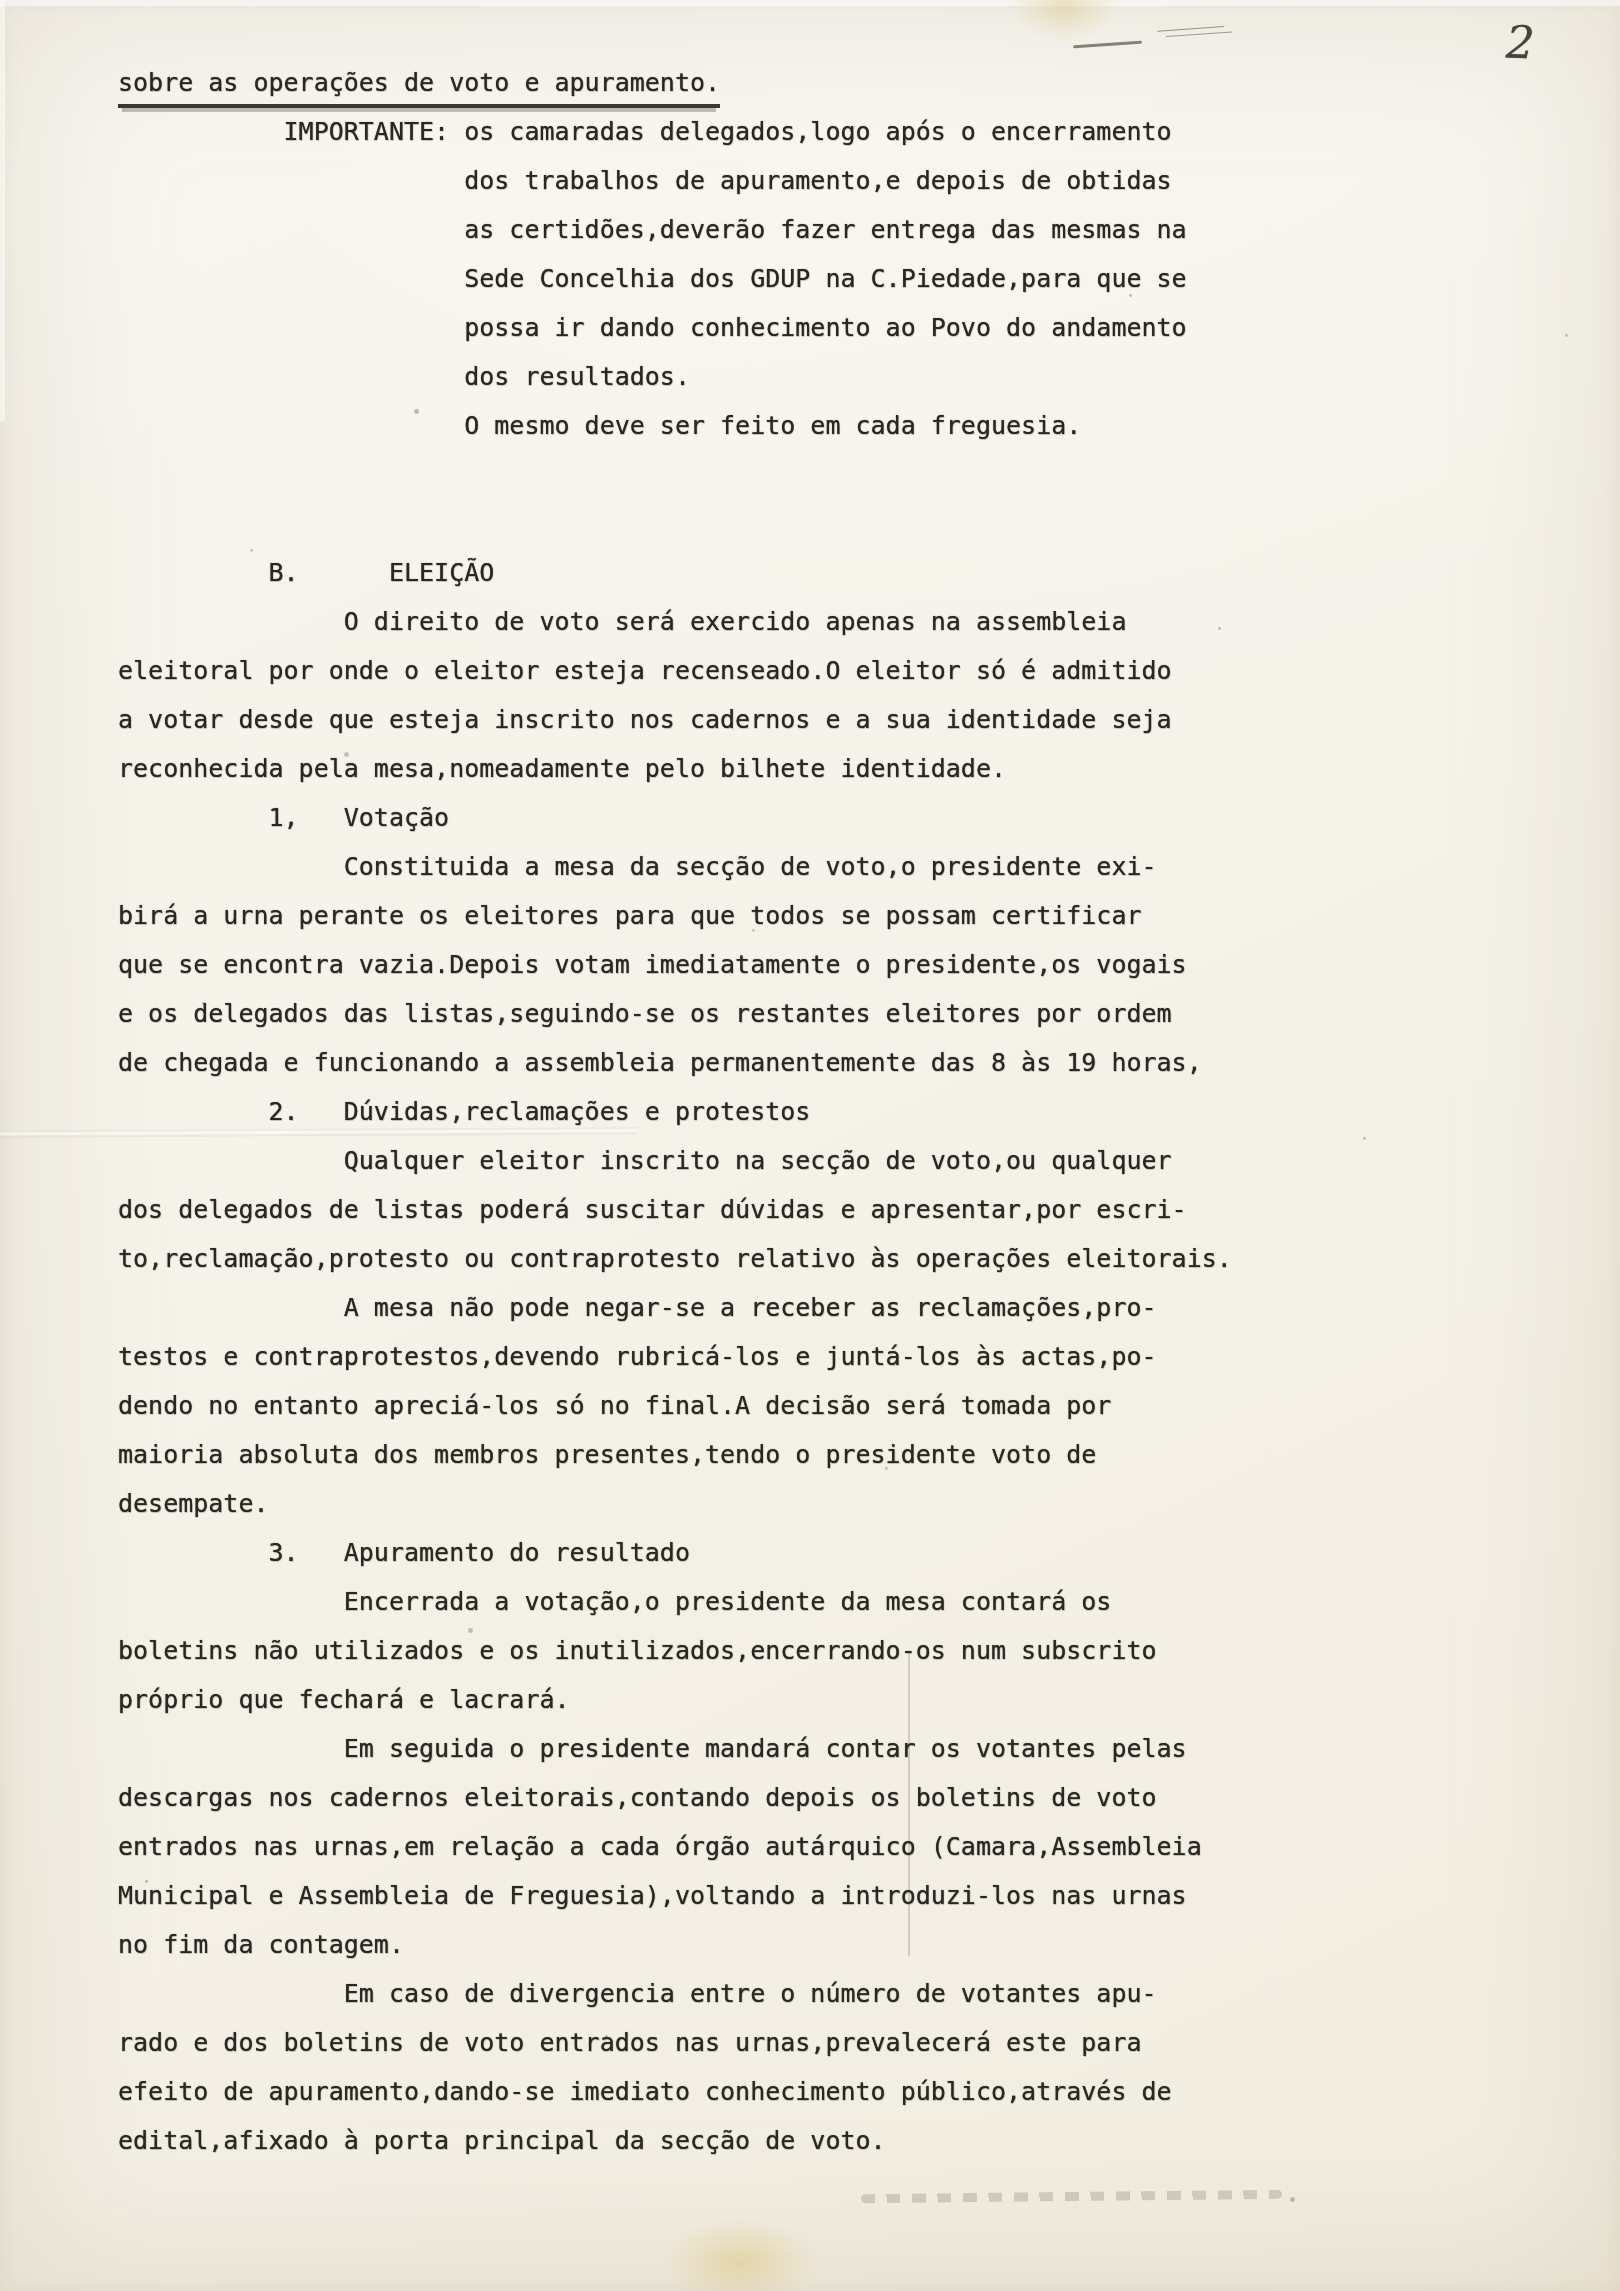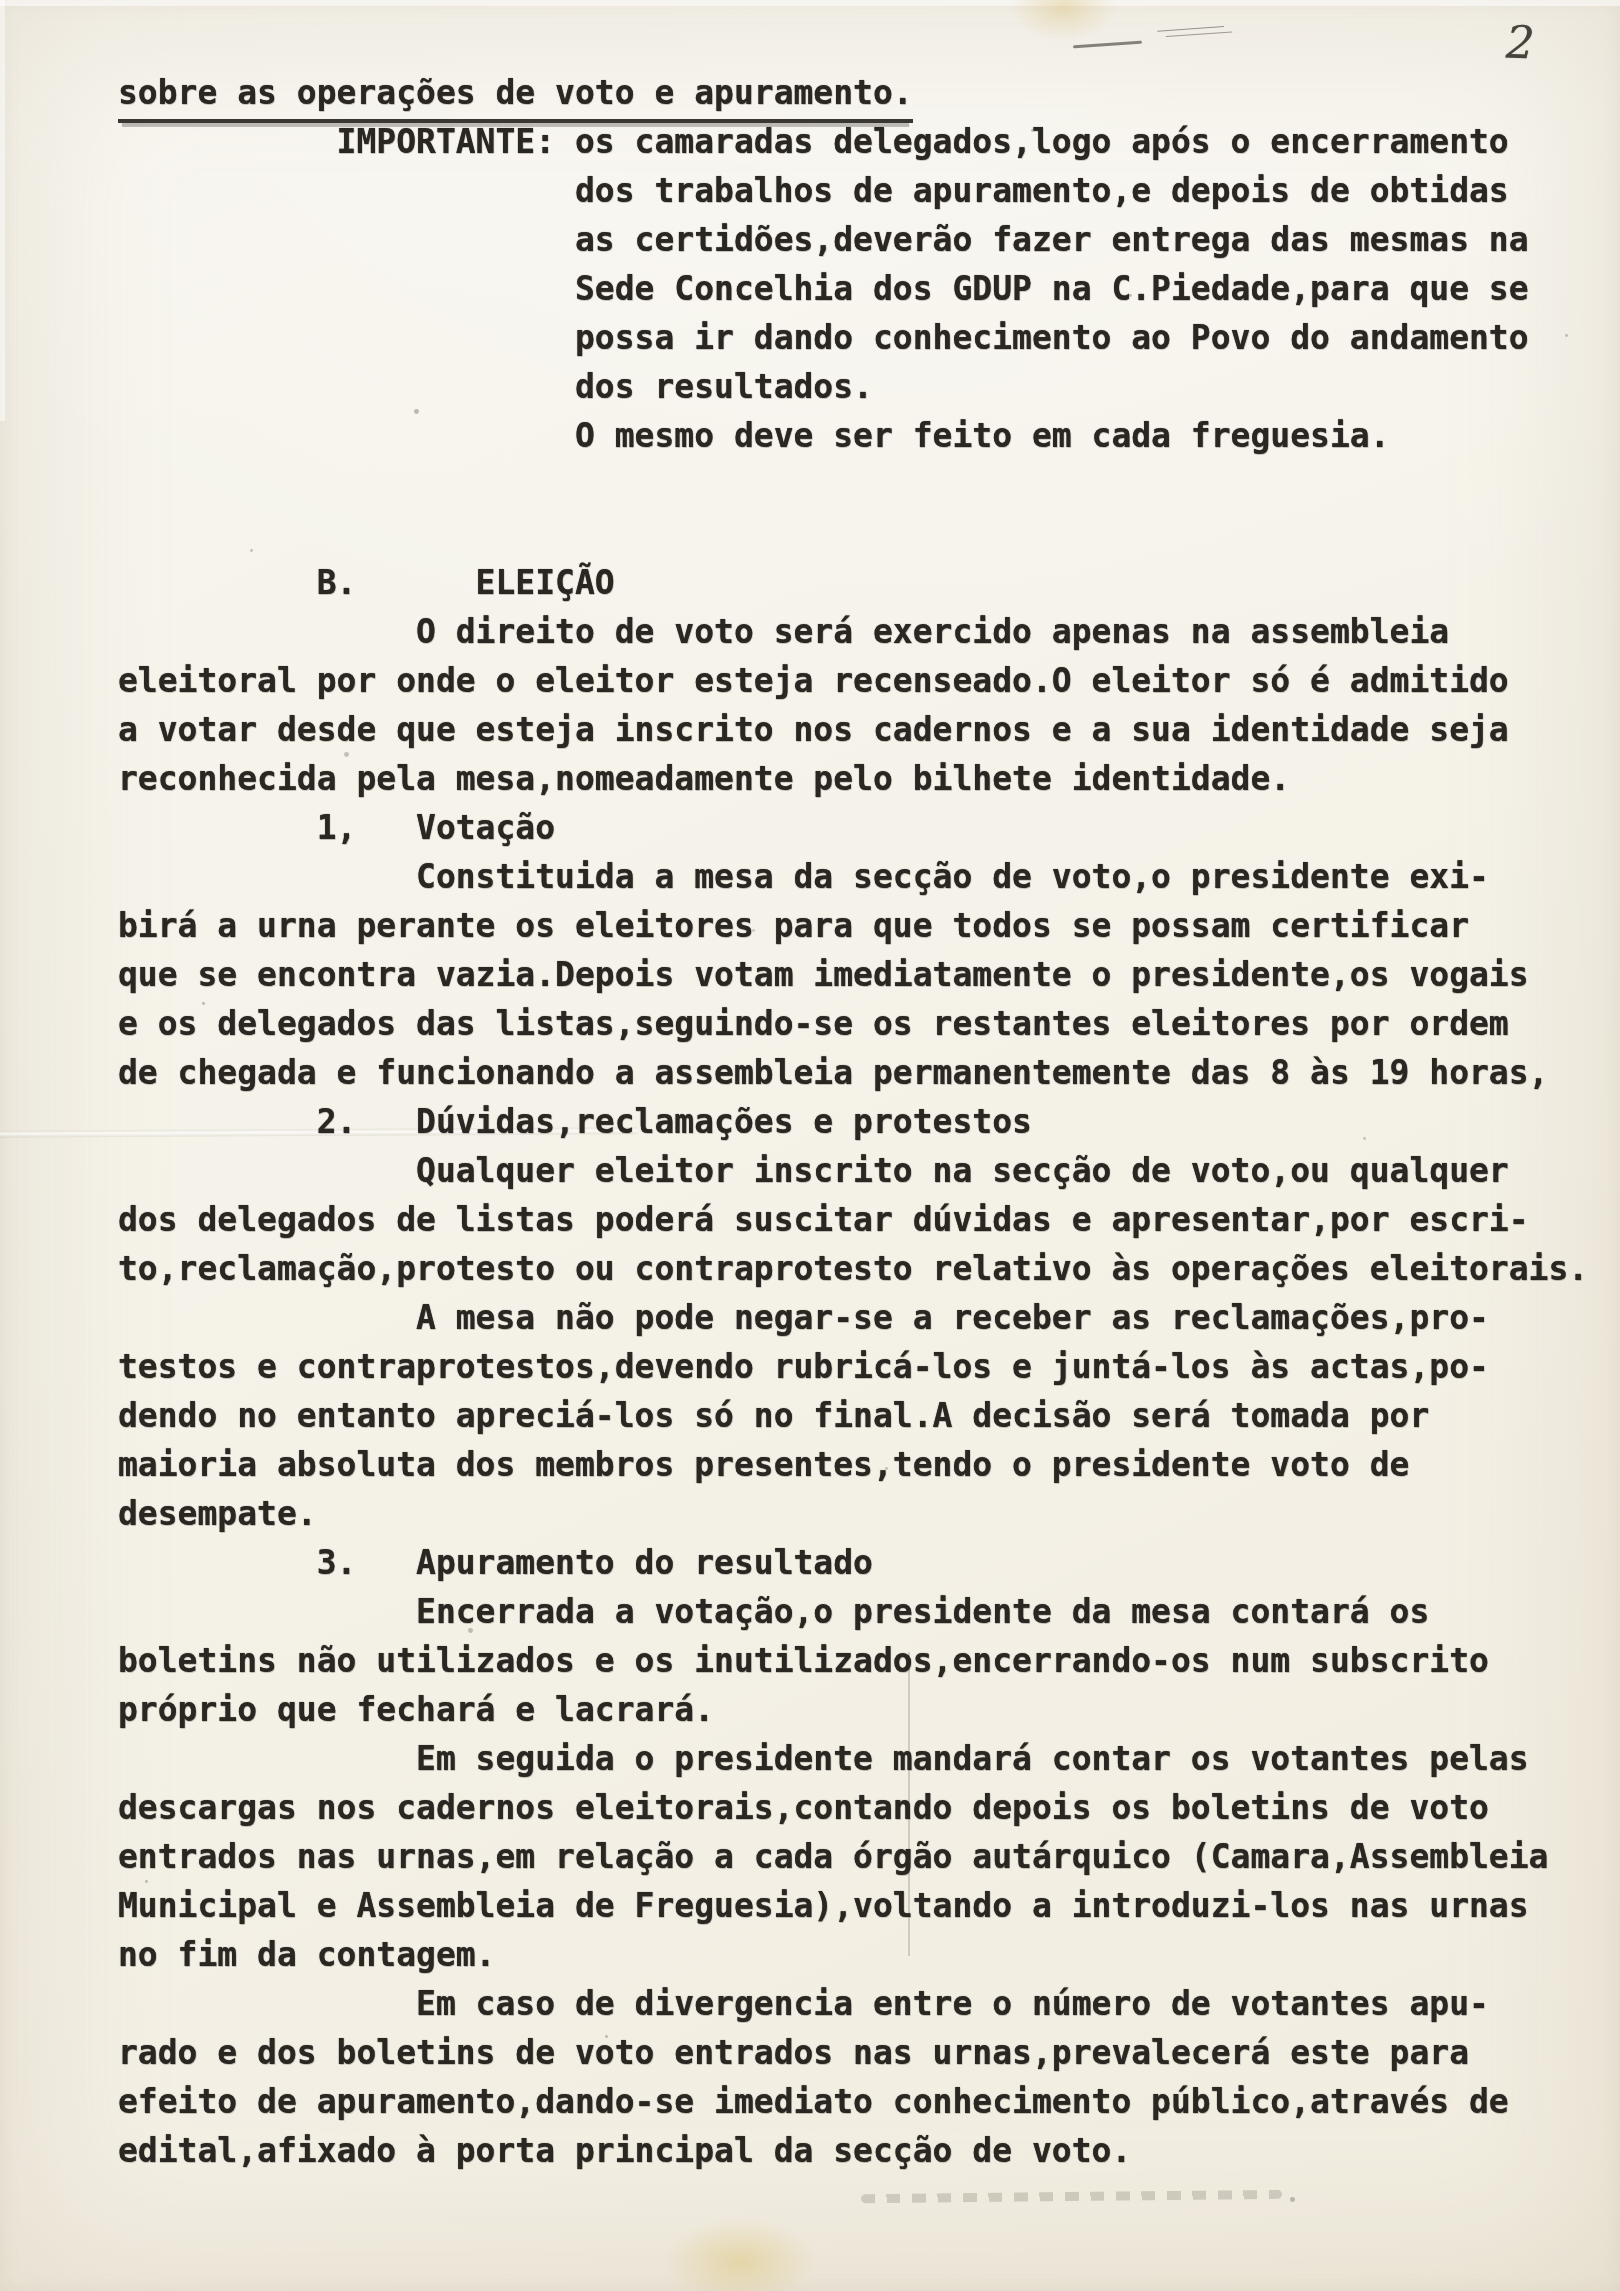--- a/index.html
+++ b/index.html
@@ -15,22 +15,22 @@
       linear-gradient(155deg,#f7f5ee 0%,#f5f2e9 45%,#f1ecdf 100%);
   }
   .vignette{
     position:absolute;inset:0;pointer-events:none;
     box-shadow:inset 0 0 147px 24.5px rgba(185,170,140,0.22), inset 0 0 19.6px rgba(170,155,125,0.15);
   }
   .edge-top{position:absolute;left:0;top:0;width:100%;height:5.9px;background:rgba(255,255,255,0.55);}
   .edge-left{position:absolute;left:0;top:0;width:4.9px;height:421px;background:rgba(255,255,255,0.5);}
 
   .text-layer{
-    position:absolute;left:118px;top:68px;
-    font-size:33px;line-height:49px;font-weight:bold;
+    position:absolute;left:118px;top:58px;
+    font-size:25px;line-height:49px;font-weight:normal;
     color:#2a2622;white-space:pre;
     text-shadow:0 0 1px rgba(42,38,34,0.75), 0.6px 0.6px 0 rgba(42,38,34,0.18);
   }
   .line{height:49px;}
   .title-underline{
     border-bottom:4.9px solid rgba(32,29,25,0.88);
     padding-bottom:6.9px;
     box-shadow:0 7.8px 0 -3.9px rgba(32,29,25,0.28);
   }
 

